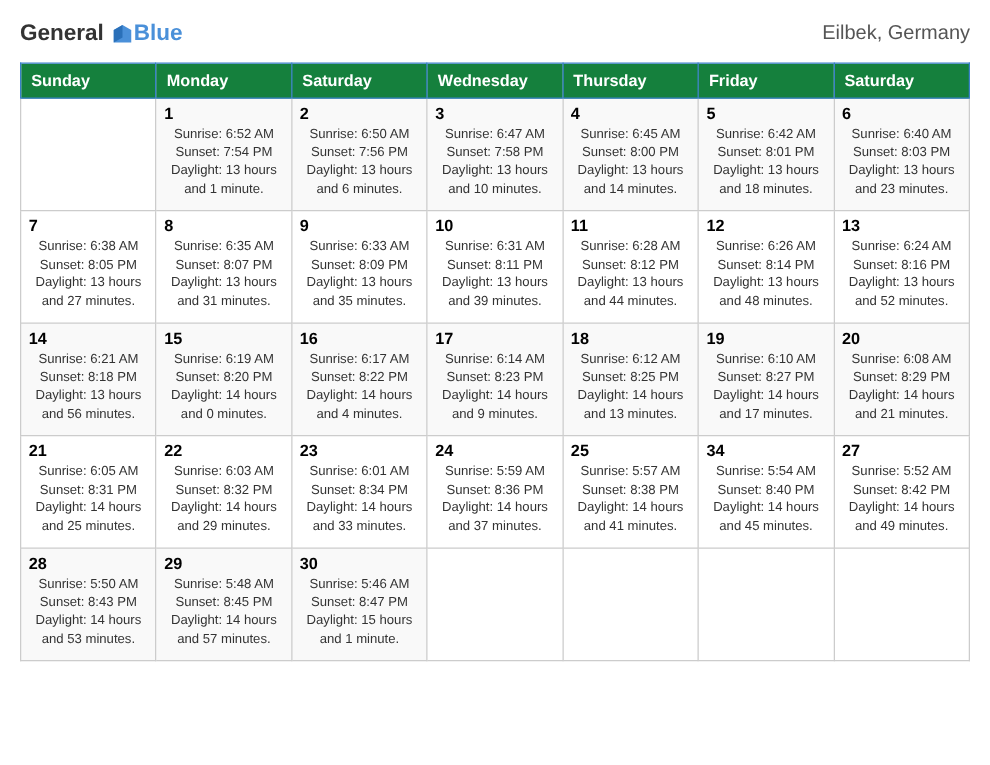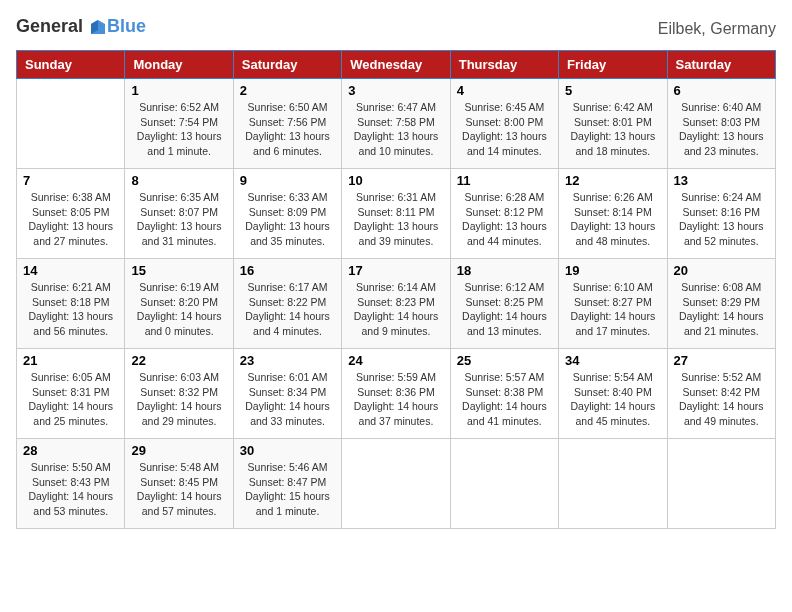--- a/index.html
+++ b/index.html
@@ -6,21 +6,21 @@
     body {
       font-family: Arial, sans-serif;
       background: #fff;
       width: 792px;
       min-height: 612px;
       padding: 16px;
     }
     .header {
       display: flex;
       justify-content: space-between;
-      align-items: flex-end;
+      align-items: center;
       margin-bottom: 12px;
     }
     .logo {
       display: flex;
       align-items: center;
     }
     .title-block {
       text-align: right;
     }
     .month-title {
@@ -31,21 +31,21 @@
     .location-title {
       font-size: 16px;
       color: #555;
     }
     table {
       width: 100%;
       border-collapse: collapse;
       font-size: 11px;
     }
     thead tr th {
-      background-color: #b91c1c;
+      background-color: #15803d;
       color: #fff;
       font-weight: bold;
       font-size: 13px;
       padding: 6px 8px;
       text-align: left;
       border: 1px solid #3a80c9;
     }
     tbody tr td {
       border: 1px solid #ccc;
       vertical-align: top;

